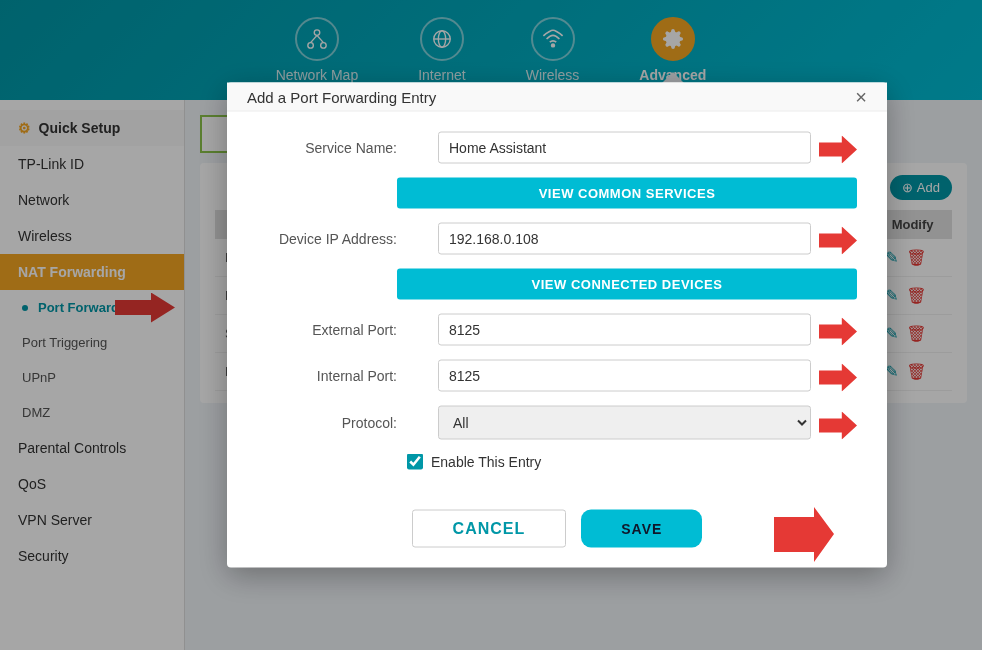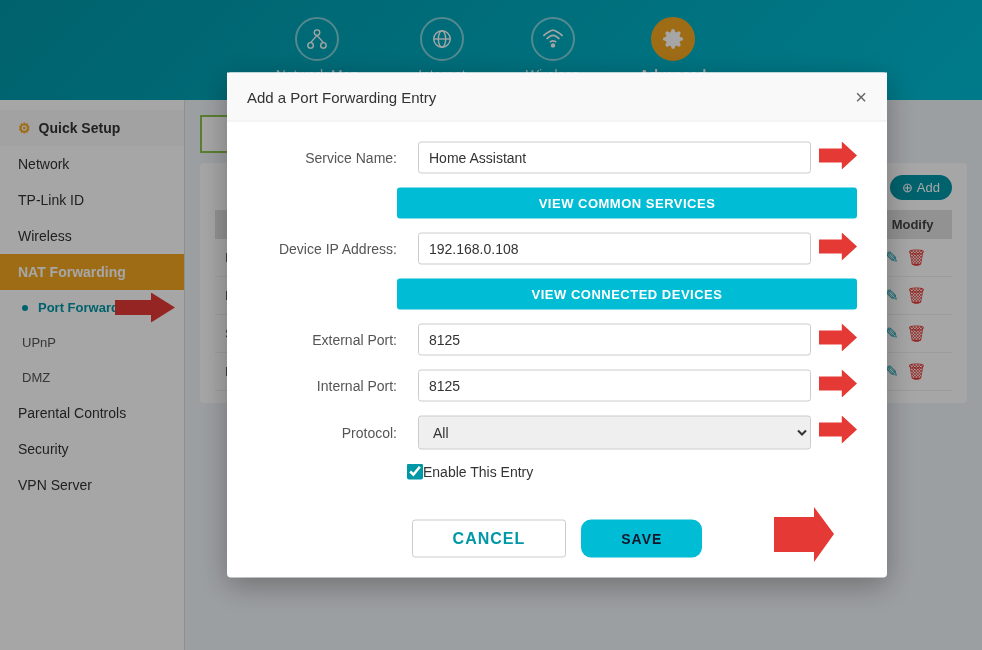--- a/index.html
+++ b/index.html
@@ -160,21 +160,21 @@
       top: 50%;
       left: 50%;
       transform: translate(-40%, -50%);
       background: #fff;
       width: 660px;
       border-radius: 4px;
       box-shadow: 0 8px 30px rgba(0,0,0,0.3);
       z-index: 101;
     }
     .dialog-header {
-      padding: 14px 20px;
+      padding: 4px 20px;
       border-bottom: 1px solid #eee;
       display: flex;
       justify-content: space-between;
       align-items: center;
       background: #f9f9f9;
     }
     .dialog-title {
       font-size: 15px;
       color: #333;
       font-weight: 500;
@@ -199,22 +199,23 @@
     .form-label {
       text-align: right;
       width: 140px;
       font-size: 14px;
       color: #555;
       flex-shrink: 0;
     }
     .form-input-wrap {
       flex: 1;
       display: flex;
-      align-items: flex-start;
+      align-items: flex-end;
       gap: 8px;
+      margin-left: 20px;
     }
     .form-input {
       flex: 1;
       border: 1px solid #ccc;
       border-radius: 3px;
       padding: 7px 10px;
       font-size: 14px;
       color: #333;
       outline: none;
     }
@@ -235,21 +236,21 @@
     }
     .btn-row {
       margin-left: 140px;
       margin-bottom: 14px;
     }
 
     .checkbox-row {
       display: flex;
       margin-left: 150px;
       margin-bottom: 15px;
-      gap: 0;
+      gap: 8px;
     }
     .checkbox-row input[type=checkbox] {
       width: 16px;
       height: 16px;
       accent-color: #0097a7;
     }
     .checkbox-label {
       font-size: 14px;
       color: #333;
     }
@@ -363,51 +364,57 @@
 </div>
 
 <div class="main-layout">
 
   <div class="sidebar">
     <div class="sidebar-item section-header">
       <span style="color:#f5a623">⚙</span>
       <span>Quick Setup</span>
     </div>
     <div class="sidebar-item">
+      <span>TP-Link ID</span>
+    </div>
+    <div class="sidebar-item">
       <span>Network</span>
-    </div>
-    <div class="sidebar-item">
-      <span>TP-Link ID</span>
     </div>
     <div class="sidebar-item">
       <span>Wireless</span>
     </div>
     <div class="sidebar-item active-section">
       <span>NAT Forwarding</span>
     </div>
     <div class="sidebar-item sub-item active" style="display:flex;align-items:center;gap:6px;position:relative">
       <span class="dot"></span>
       <span>Port Forwarding</span>
 
       <div style="position:absolute;left:115px;top:50%;transform:translateY(-50%);width:60px;height:30px;background:#e53935;clip-path:polygon(0 25%,60% 25%,60% 0%,100% 50%,60% 100%,60% 75%,0 75%);z-index:10"></div>
     </div>
     <div class="sidebar-item sub-item">
+      <span>Port Triggering</span>
+    </div>
+    <div class="sidebar-item sub-item">
       <span>UPnP</span>
     </div>
     <div class="sidebar-item sub-item">
       <span>DMZ</span>
     </div>
     <div class="sidebar-item">
       <span>Parental Controls</span>
     </div>
     <div class="sidebar-item">
+      <span>QoS</span>
+    </div>
+    <div class="sidebar-item">
+      <span>VPN Server</span>
+    </div>
+    <div class="sidebar-item">
       <span>Security</span>
-    </div>
-    <div class="sidebar-item">
-      <span>VPN Server</span>
     </div>
   </div>
 
   <div class="content-area">
     <div class="page-title-box">
       <span>Port Forwarding</span>
     </div>
 
     <div style="background:#fff;border-radius:4px;padding:12px 15px;position:relative">
       <div style="display:flex;justify-content:flex-end;align-items:center;margin-bottom:10px;color:#888;font-size:13px">

